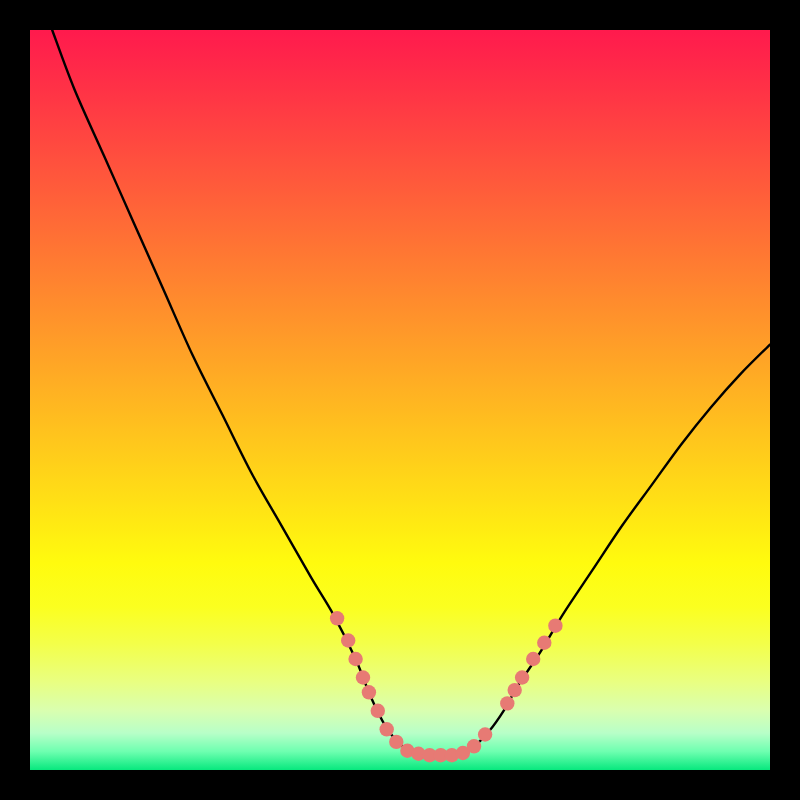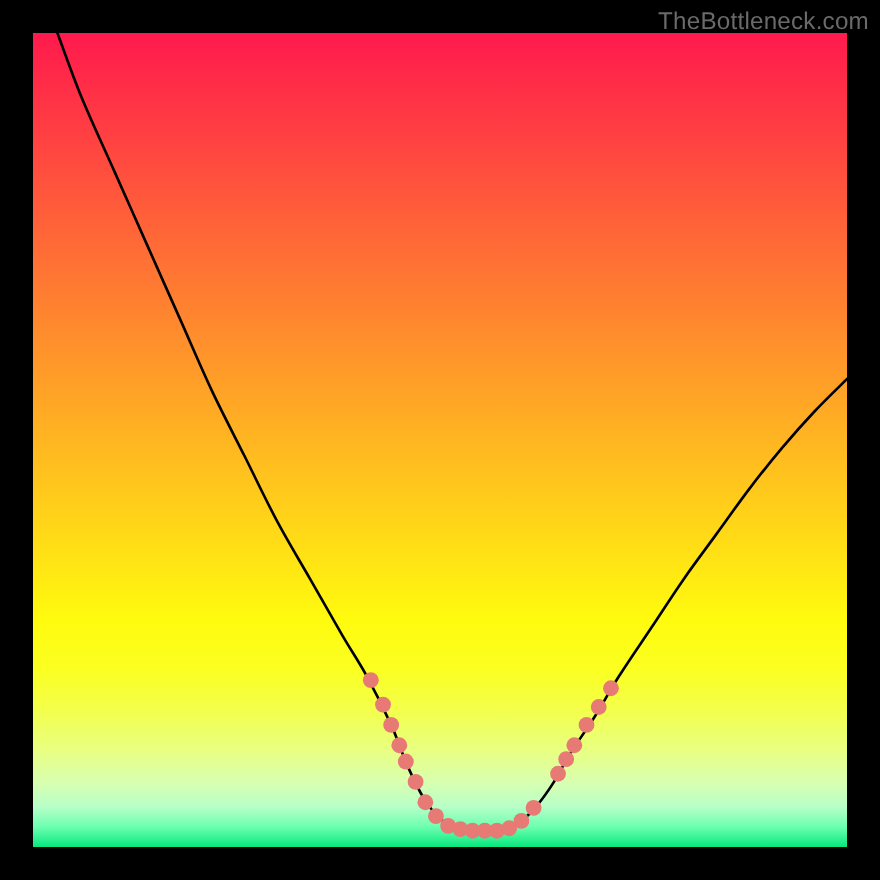--- a/index.html
+++ b/index.html
@@ -87,14 +87,13 @@
         <circle cx="444.00" cy="716.32" r="7.2" fill="#e77a74"></circle>
         <circle cx="455.10" cy="704.48" r="7.2" fill="#e77a74"></circle>
         <circle cx="477.30" cy="673.40" r="7.2" fill="#e77a74"></circle>
         <circle cx="484.70" cy="660.08" r="7.2" fill="#e77a74"></circle>
         <circle cx="492.10" cy="647.50" r="7.2" fill="#e77a74"></circle>
         <circle cx="503.20" cy="629.00" r="7.2" fill="#e77a74"></circle>
         <circle cx="514.30" cy="612.72" r="7.2" fill="#e77a74"></circle>
         <circle cx="525.40" cy="595.70" r="7.2" fill="#e77a74"></circle>
       </svg>
   </div>
-  <div class="watermark">TheBottleneck.com</div>
 </div>
 
 </body></html>

